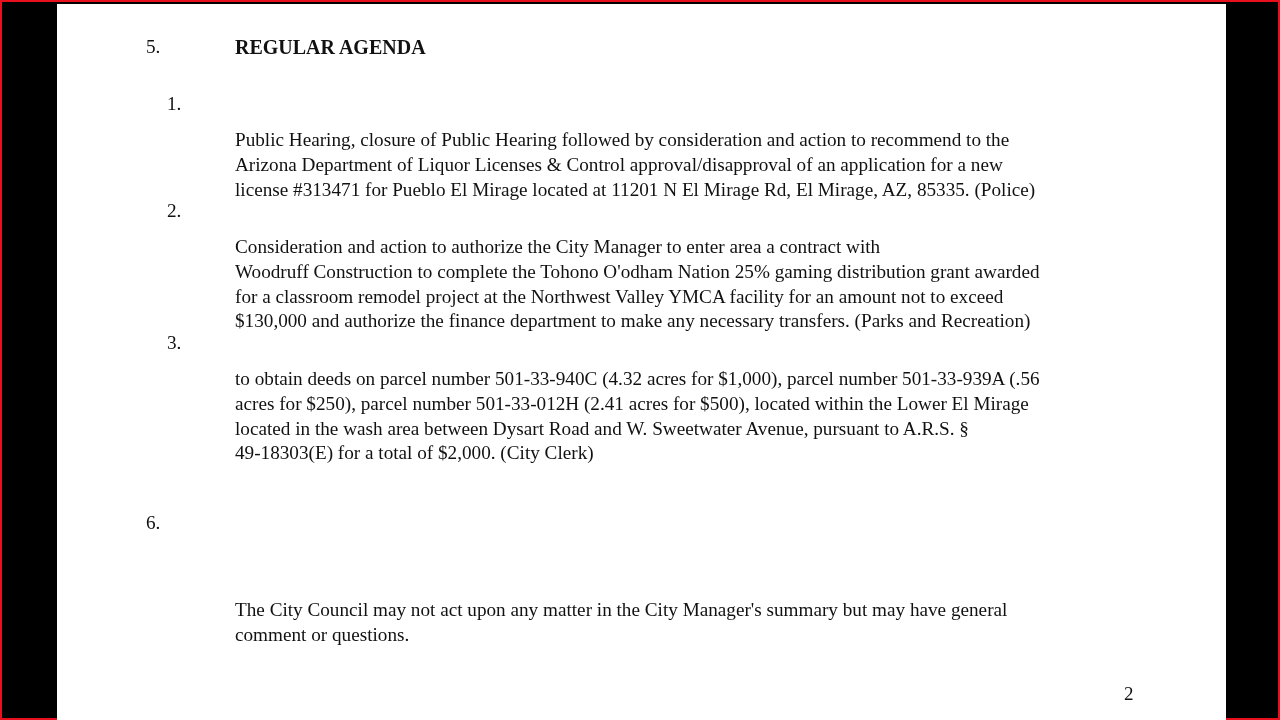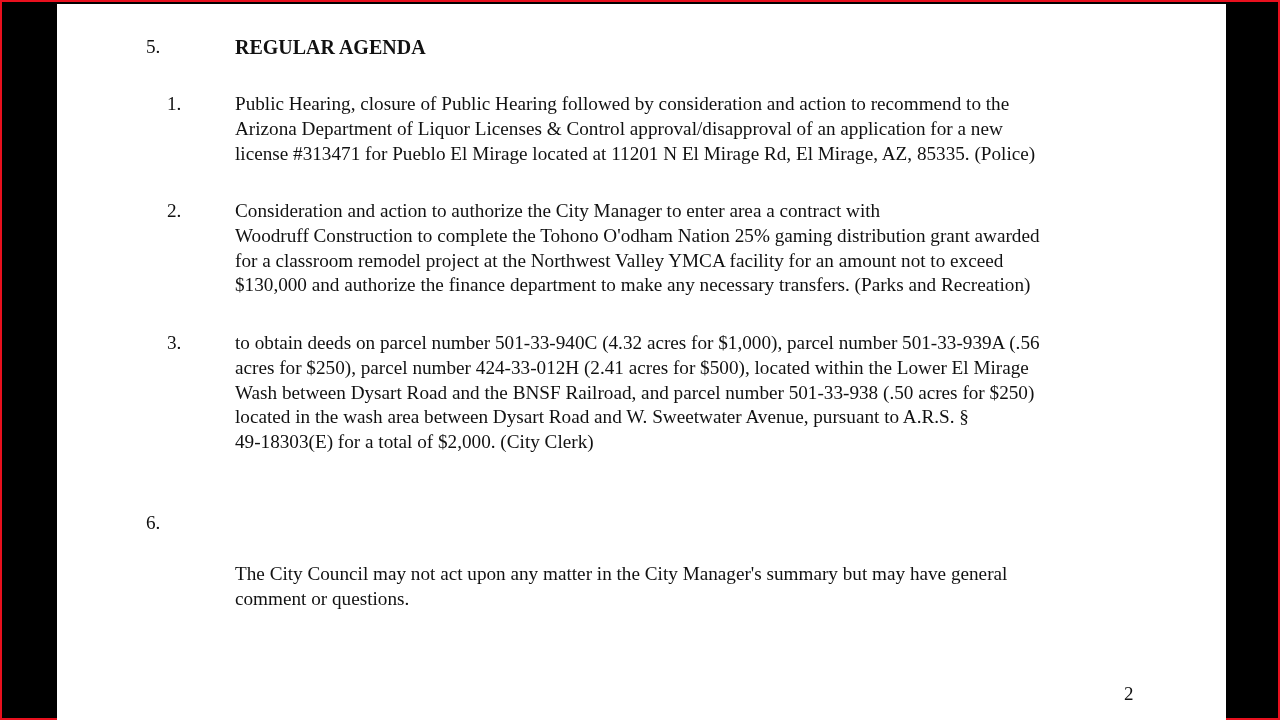--- a/index.html
+++ b/index.html
@@ -26,20 +26,21 @@
       height: 716px;
       background: #ffffff;
       font-family: "Liberation Serif", "DejaVu Serif", serif;
       color: #111111;
     }
     .line-block {
       position: absolute;
       font-size: 19.2px;
       line-height: 24.8px;
       white-space: nowrap;
+      margin-top: 36px;
     }
     .num {
       position: absolute;
       font-size: 19.2px;
       line-height: 24.8px;
     }
     .heading {
       position: absolute;
       font-size: 20px;
       line-height: 24.8px;
@@ -73,22 +74,21 @@
     <div class="line-block" style="left:178px; top:195px;">
       <span class="line">Consideration and action to authorize the City Manager to enter area a contract with</span>
       <span class="line">Woodruff Construction to complete the Tohono O'odham Nation 25% gaming distribution grant awarded</span>
       <span class="line">for a classroom remodel project at the Northwest Valley YMCA facility for an amount not to exceed</span>
       <span class="line">$130,000 and authorize the finance department to make any necessary transfers. (Parks and Recreation)</span>
     </div>
 
     <div class="num" style="left:110px; top:327px;">3.</div>
     <div class="line-block" style="left:178px; top:327px;">
       <span class="line">to obtain deeds on parcel number 501-33-940C (4.32 acres for $1,000), parcel number 501-33-939A (.56</span>
-      <span class="line">acres for $250), parcel number 424-33-012H (2.41 acres for $500), located within the Lower El Mirage</span>
-      <span class="line">Wash between Dysart Road and the BNSF Railroad, and parcel number 501-33-938 (.50 acres for $250)</span>
+      <span class="line">acres for $250), parcel number 501-33-012H (2.41 acres for $500), located within the Lower El Mirage</span>
       <span class="line">located in the wash area between Dysart Road and W. Sweetwater Avenue, pursuant to A.R.S. §</span>
       <span class="line">49-18303(E) for a total of $2,000.  (City Clerk)</span>
     </div>
 
     <div class="num" style="left:89px; top:507px;">6.</div>
     <div class="line-block" style="left:178px; top:558px;">
       <span class="line">The City Council may not act upon any matter in the City Manager's summary but may have general</span>
       <span class="line">comment or questions.</span>
     </div>
 

